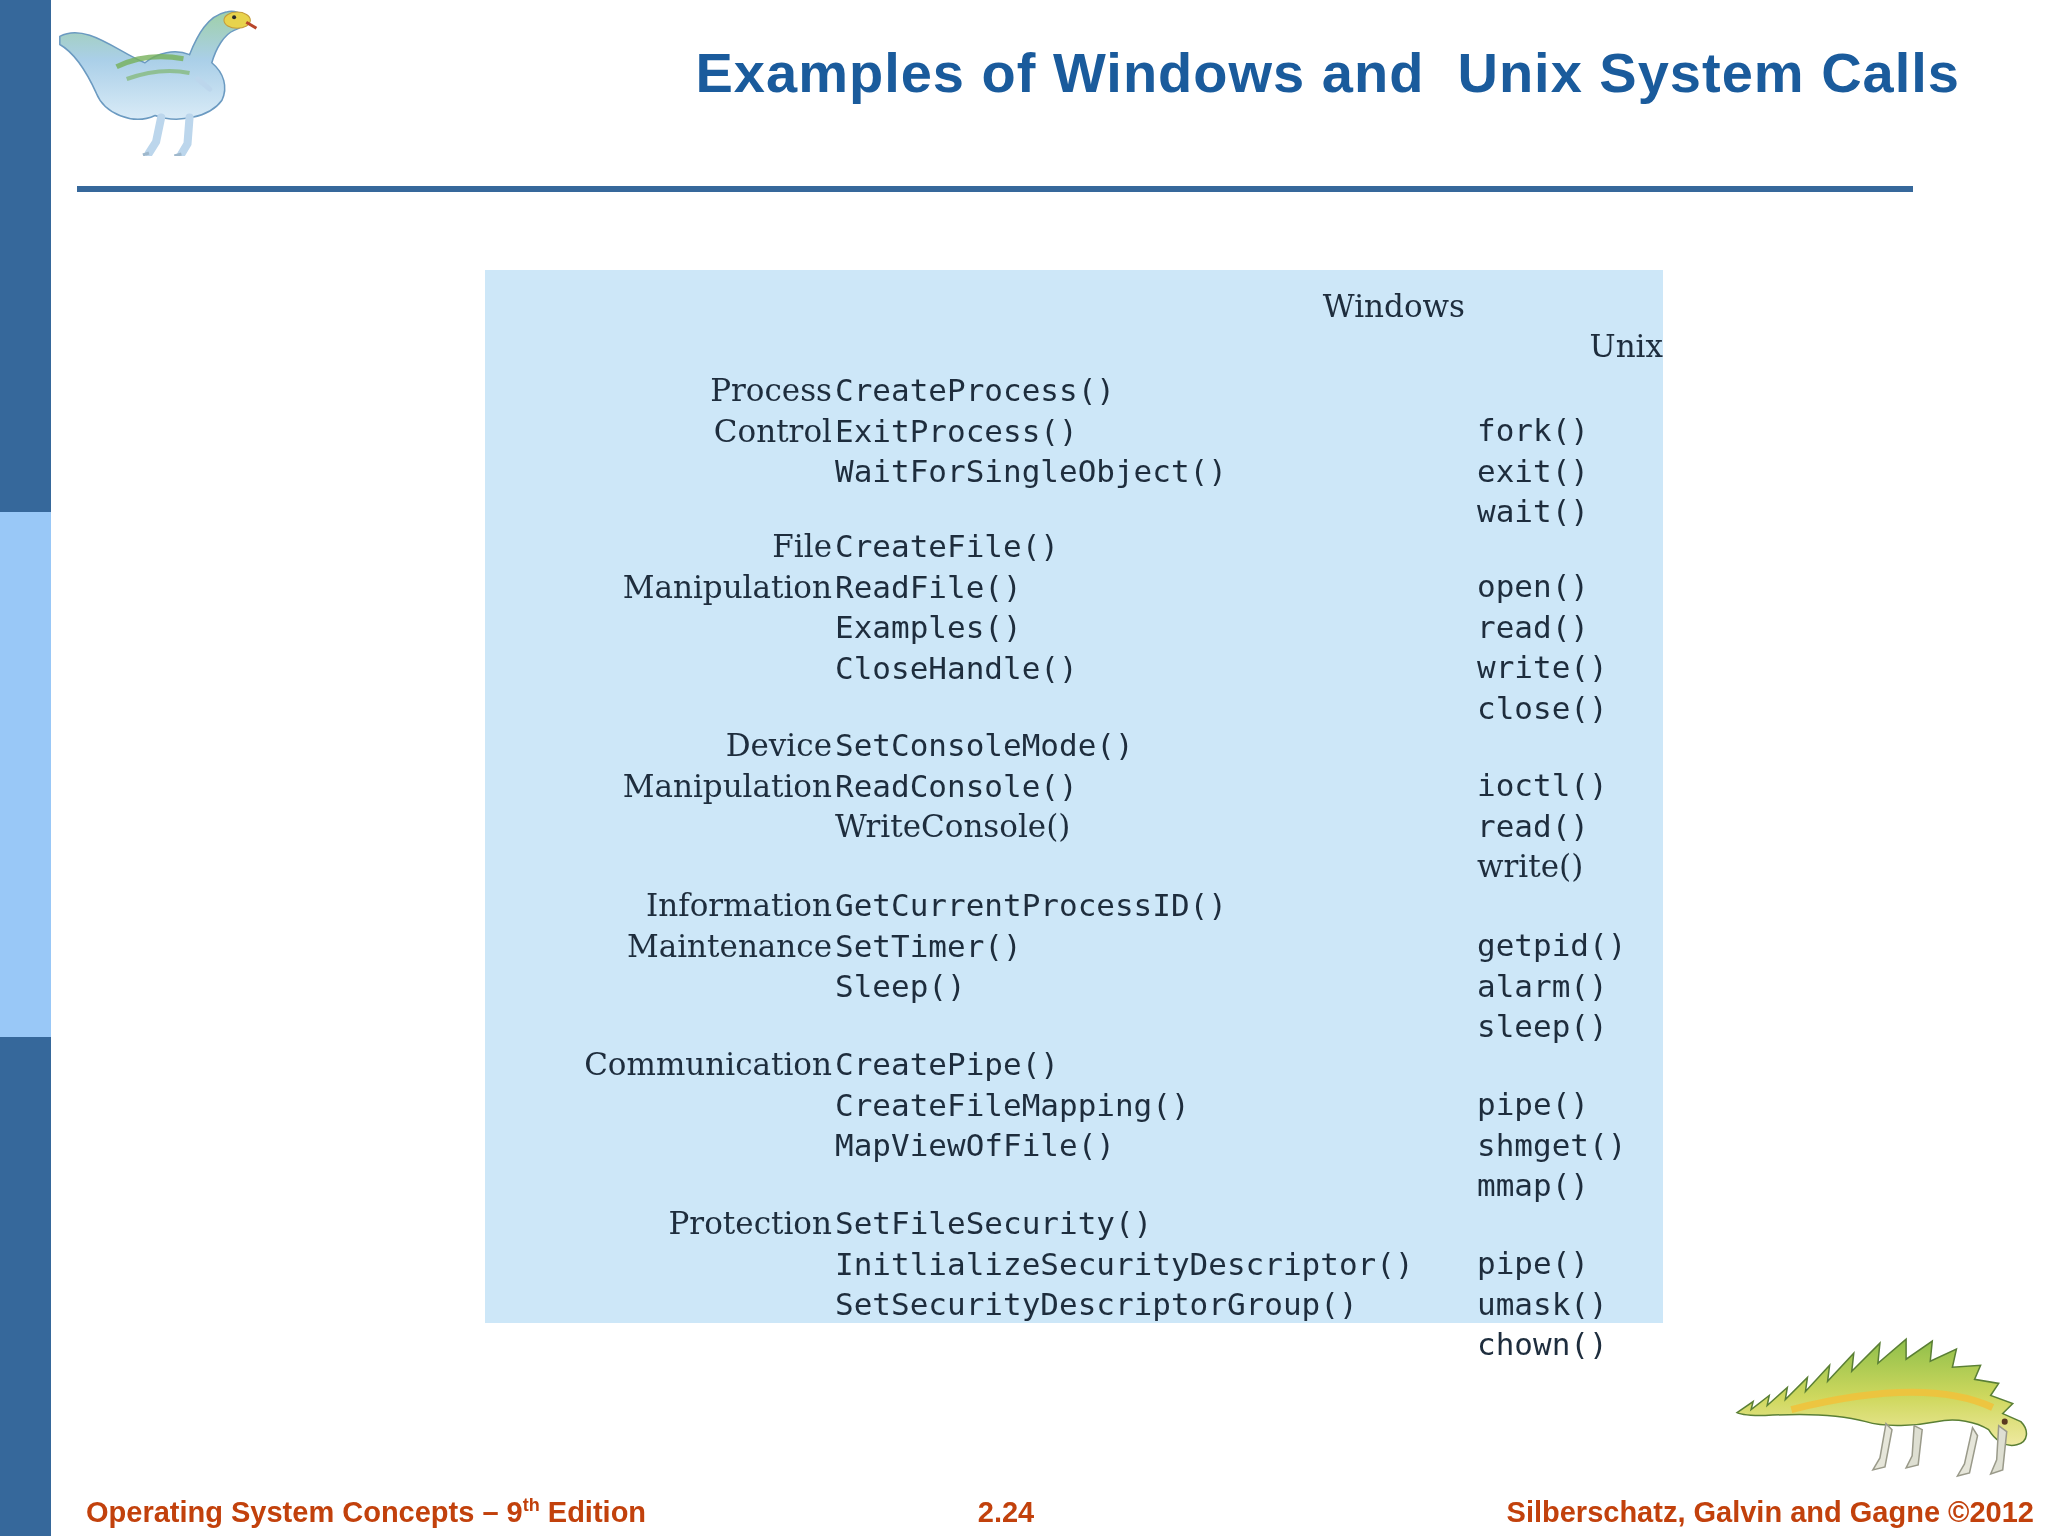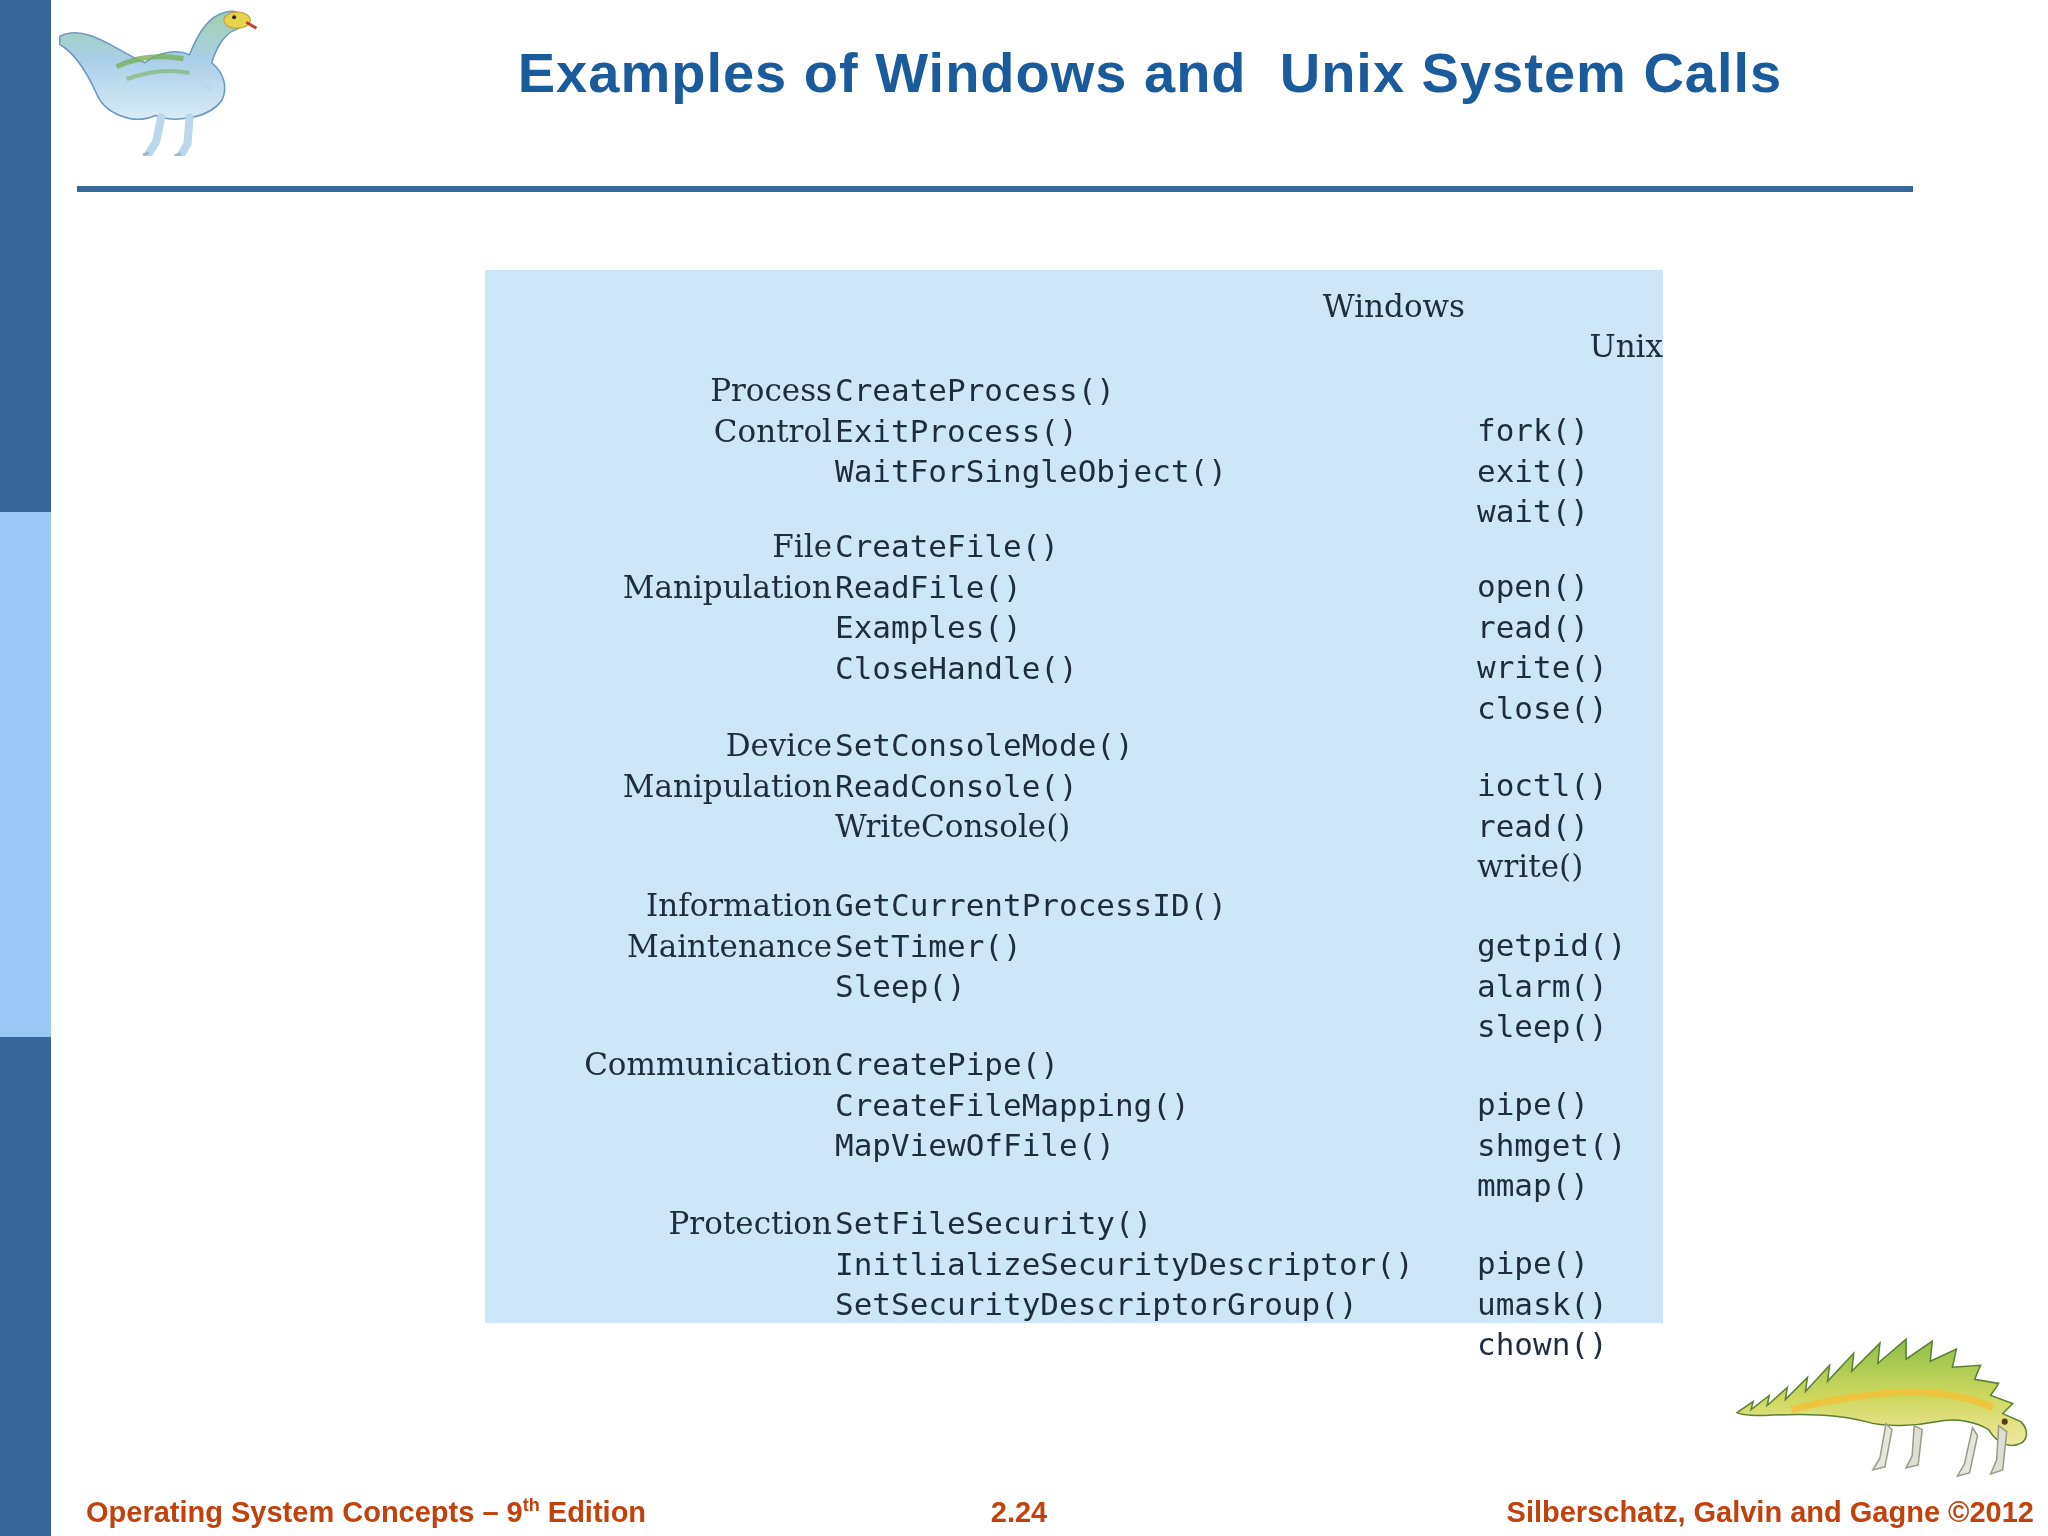--- a/index.html
+++ b/index.html
@@ -10,21 +10,21 @@
   
   .sidebar-seg{position:absolute;left:0;width:51px;}
   .side-top{top:0;height:512px;background:#36689B;}
   .side-mid{top:512px;height:525px;background:#99C8F7;}
   .side-bot{top:1037px;height:499px;background:#36689B;}
 
   
   .page-title{
     position:absolute;left:340px;top:40px;width:1620px;
     font-size:56px;font-weight:bold;color:#1A5B9C;
-    letter-spacing:1px;text-align:center;white-space:pre;
+    letter-spacing:1px;text-align:right;white-space:pre;
   }
   .title-rule{position:absolute;left:77px;top:186px;width:1836px;height:6px;background:#36689B;}
 
   .dino-top{position:absolute;left:55px;top:4px;width:265px;height:152px;}
   .dino-bottom{position:absolute;left:1735px;top:1316px;width:312px;height:168px;}
 
   
   .calls-table{
     position:absolute;left:485px;top:270px;width:1178px;height:1053px;
     background:#CDE7F8;color:#1E2D3D;
@@ -35,21 +35,21 @@
   .col-win{left:350px;width:630px;}
   .col-unix{left:992px;width:186px;margin-top:40px;}
   .line{height:40.5px;line-height:40.5px;white-space:pre;}
   .serif-cat{font-family:"DejaVu Serif","Liberation Serif",serif;font-size:31px;text-align:right;}
   .mono{font-family:"DejaVu Sans Mono","Liberation Mono",monospace;font-size:31px;}
   .serif-exc{font-family:"DejaVu Serif","Liberation Serif",serif;font-size:31px;}
 
   
   .footer-text{position:absolute;top:1496px;font-size:29px;font-weight:bold;color:#c2410c;white-space:pre;}
   .f-left{left:86px;}
-  .f-center{left:16px;width:2006px;text-align:center;}
+  .f-center{left:3px;width:2006px;text-align:center;}
   .f-right{right:14px;}
   .sup{font-size:18px;vertical-align:top;line-height:1;}
 </style>
 </head>
 <body>
 
 <div class="stage">
 
   <div class="sidebar-seg side-top"></div>
   <div class="sidebar-seg side-mid"></div>

